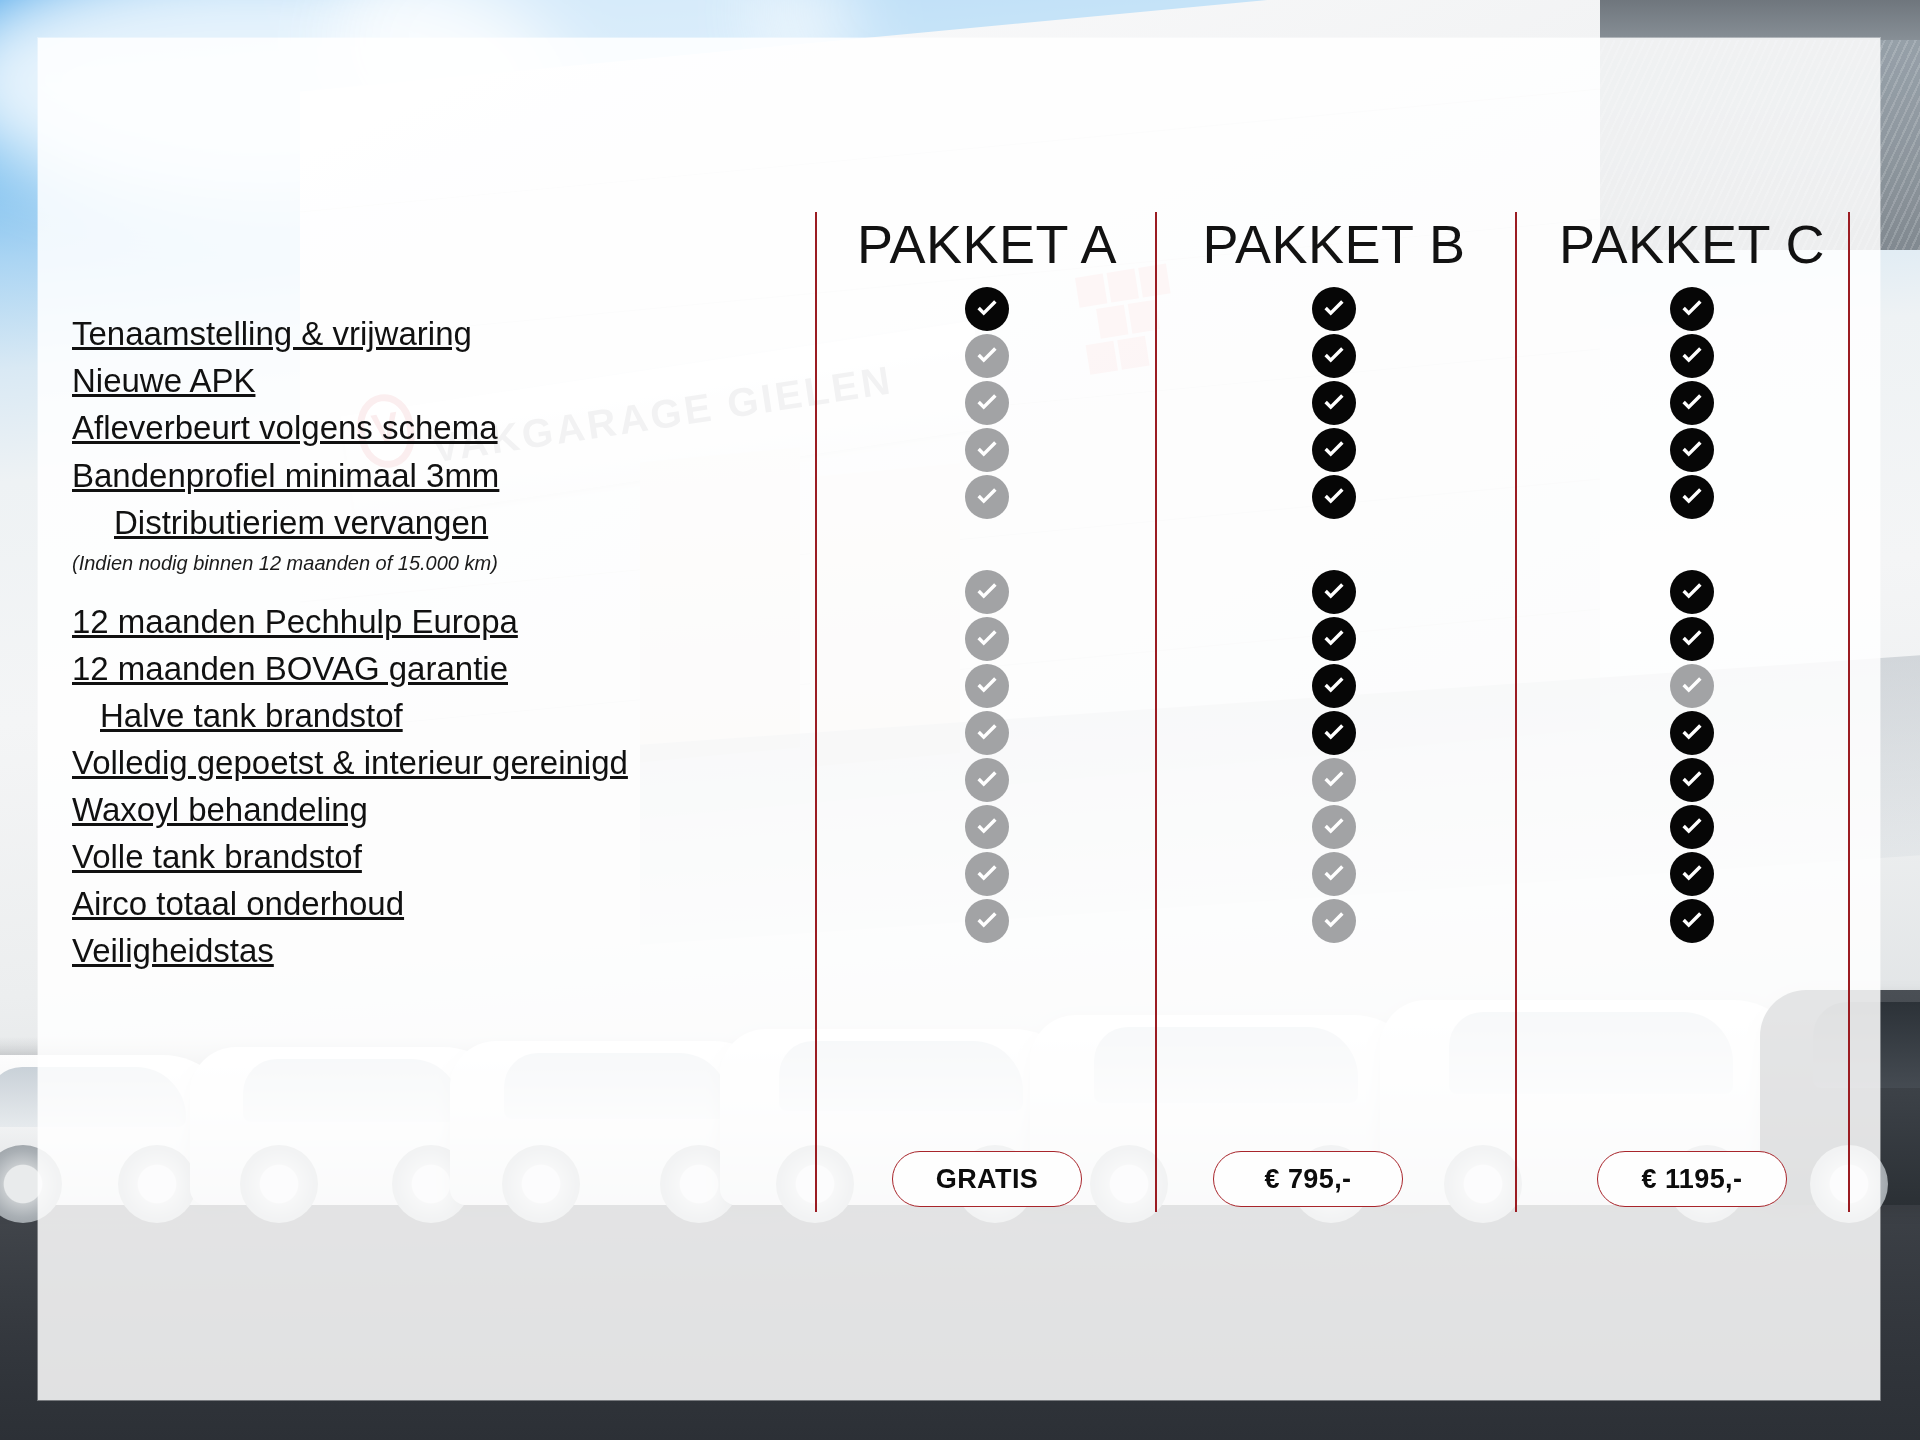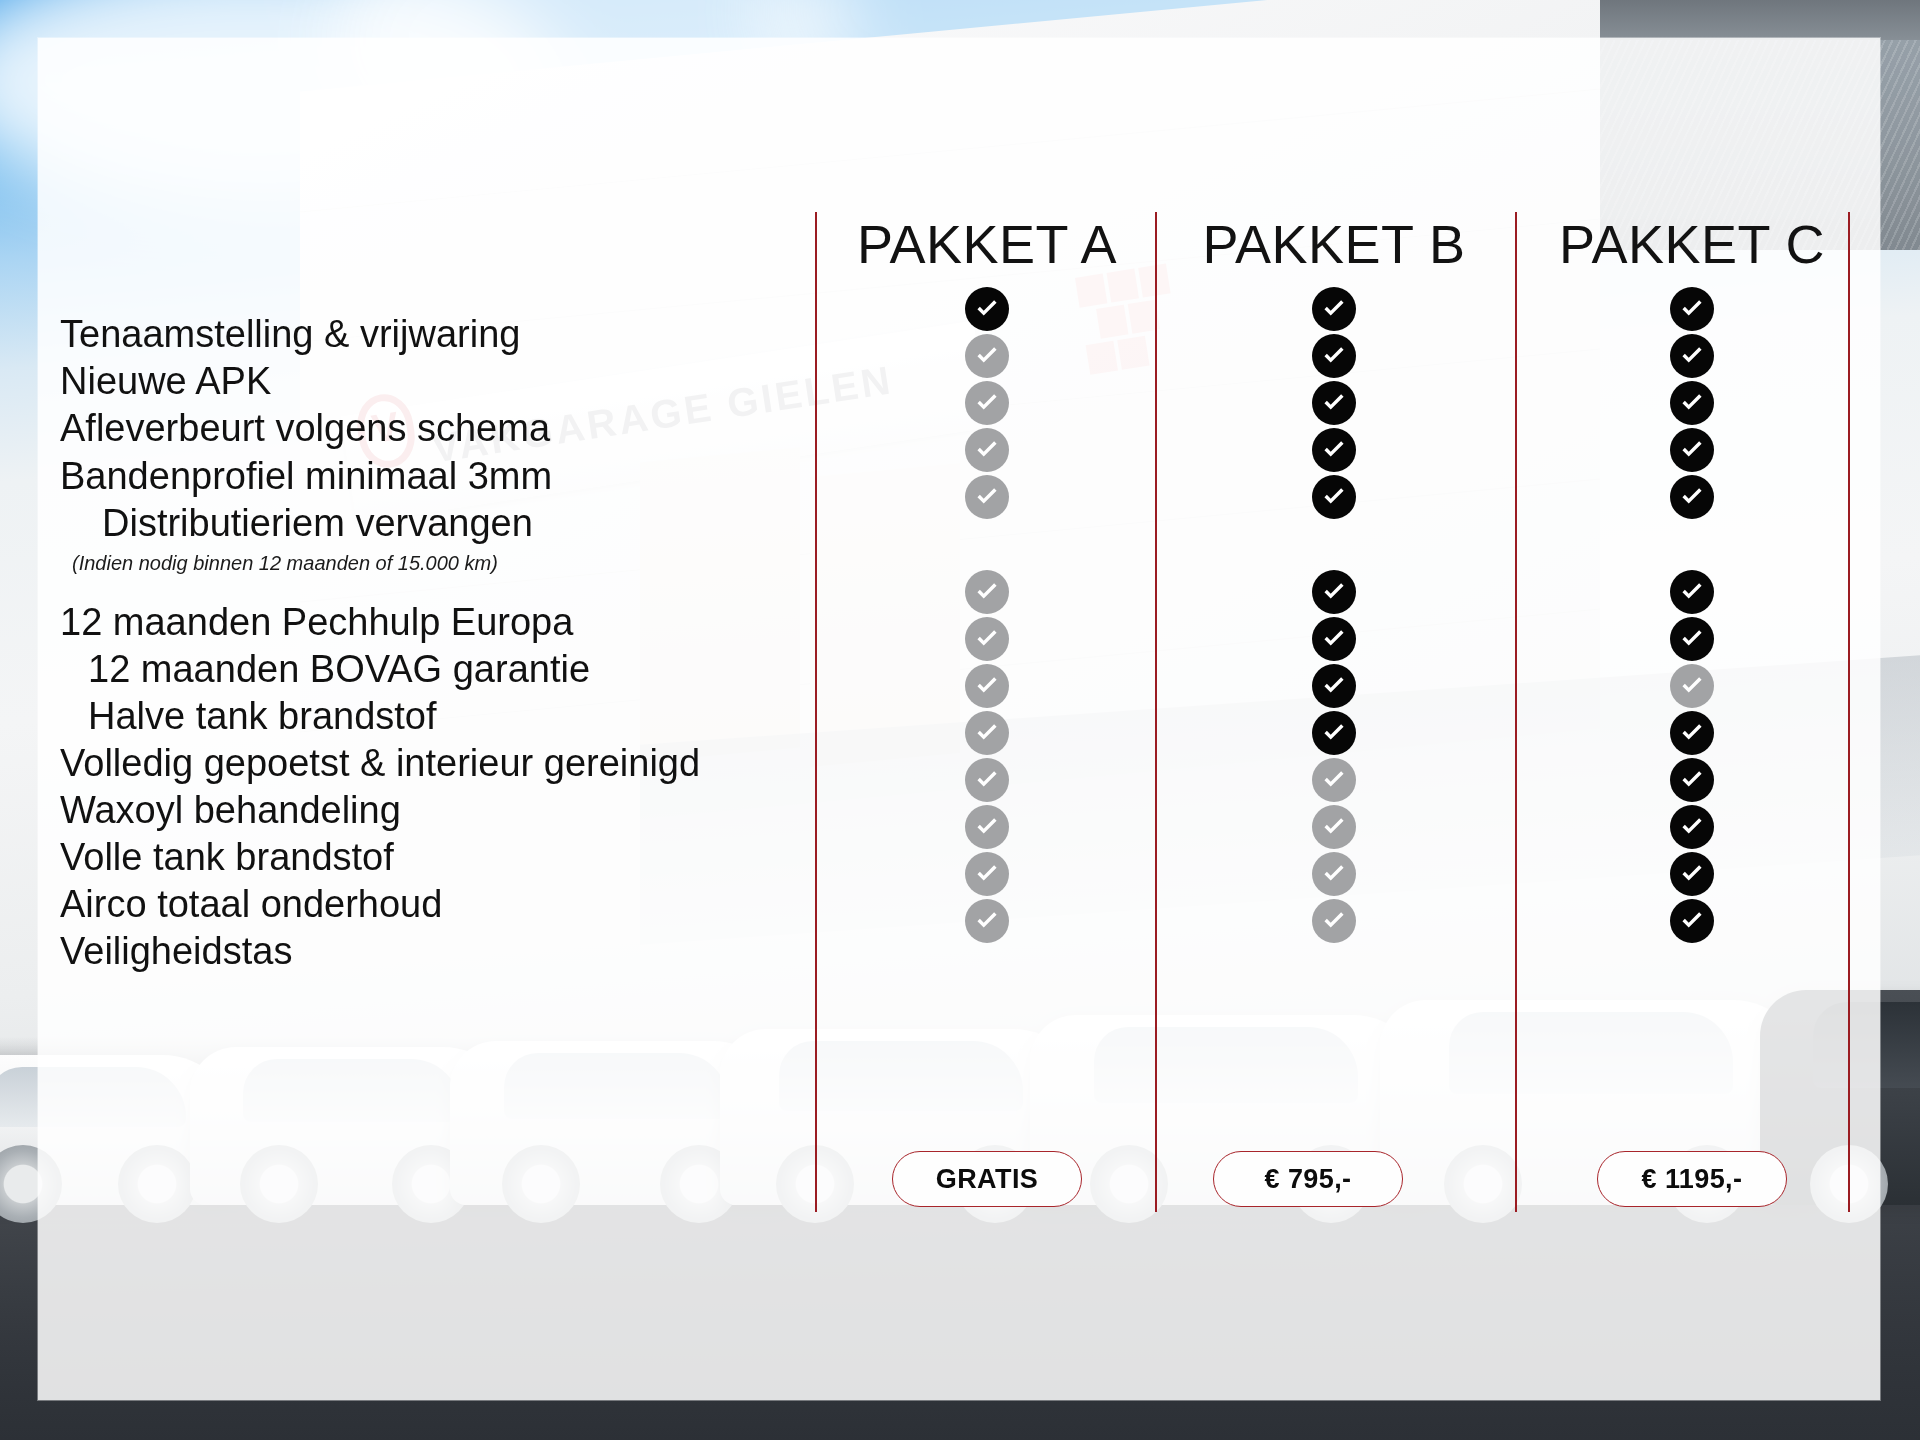--- a/index.html
+++ b/index.html
@@ -151,23 +151,24 @@
     position:absolute; top:213px; height:66px;
     font-size:54px; line-height:62px; font-weight:400;
     color:#121212; text-align:center;
     font-family:"Liberation Sans", sans-serif;
     letter-spacing:0.5px;
     white-space:nowrap;
   }
 
   
   .feat-label {
-    position:absolute; left:60px;
-    font-size:38px; line-height:36px; color:#111;
+    position:absolute; left:72px;
+    font-size:33px; line-height:36px; color:#111;
     white-space:nowrap;
+    text-decoration:underline;
   }
   .feat-note {
     position:absolute; left:72px;
     font-size:20px; line-height:24px; color:#1b1b1b;
     font-style:italic; white-space:nowrap;
   }
 
   
   .check {
     position:absolute; width:44px; height:44px; border-radius:50%;
@@ -276,21 +277,21 @@
 <div class="pkg-head" id="head-c" style="left: 1462px; width: 460px;">PAKKET C</div>
 
 <div class="feat-label" id="g1f0" style="top: 316px;">Tenaamstelling &amp; vrijwaring</div>
 <div class="feat-label" id="g1f1" style="top: 363px;">Nieuwe APK</div>
 <div class="feat-label" id="g1f2" style="top: 410px;">Afleverbeurt volgens schema</div>
 <div class="feat-label" id="g1f3" style="top: 458px;">Bandenprofiel minimaal 3mm</div>
 <div class="feat-label" id="g1f4" style="top: 505px; margin-left: 42px;">Distributieriem vervangen</div>
 <div class="feat-note" id="g1note" style="top: 551px;">(Indien nodig binnen 12 maanden of 15.000 km)</div>
 
 <div class="feat-label" id="g2f0" style="top: 604px;">12 maanden Pechhulp Europa</div>
-<div class="feat-label" id="g2f1" style="top: 651px; margin-left: 28px;">12 maanden BOVAG garantie</div>
+<div class="feat-label" id="g2f1" style="top: 651px;">12 maanden BOVAG garantie</div>
 <div class="feat-label" id="g2f2" style="top: 698px; margin-left: 28px;">Halve tank brandstof</div>
 <div class="feat-label" id="g2f3" style="top: 745px;">Volledig gepoetst &amp; interieur gereinigd</div>
 <div class="feat-label" id="g2f4" style="top: 792px;">Waxoyl behandeling</div>
 <div class="feat-label" id="g2f5" style="top: 839px;">Volle tank brandstof</div>
 <div class="feat-label" id="g2f6" style="top: 886px;">Airco totaal onderhoud</div>
 <div class="feat-label" id="g2f7" style="top: 933px;">Veiligheidstas</div>
 
 <div id="check-grid">
     <div class="check on" style="left: 965px; top: 287px;">
       <svg viewBox="0 0 24 24" aria-hidden="true">

